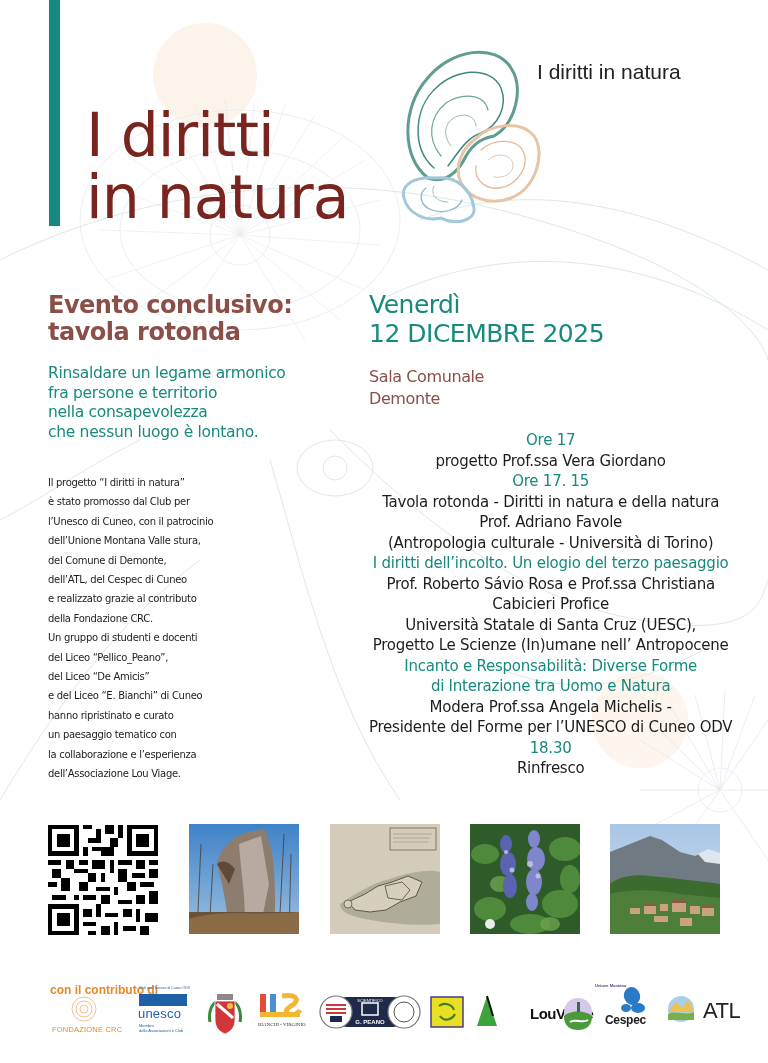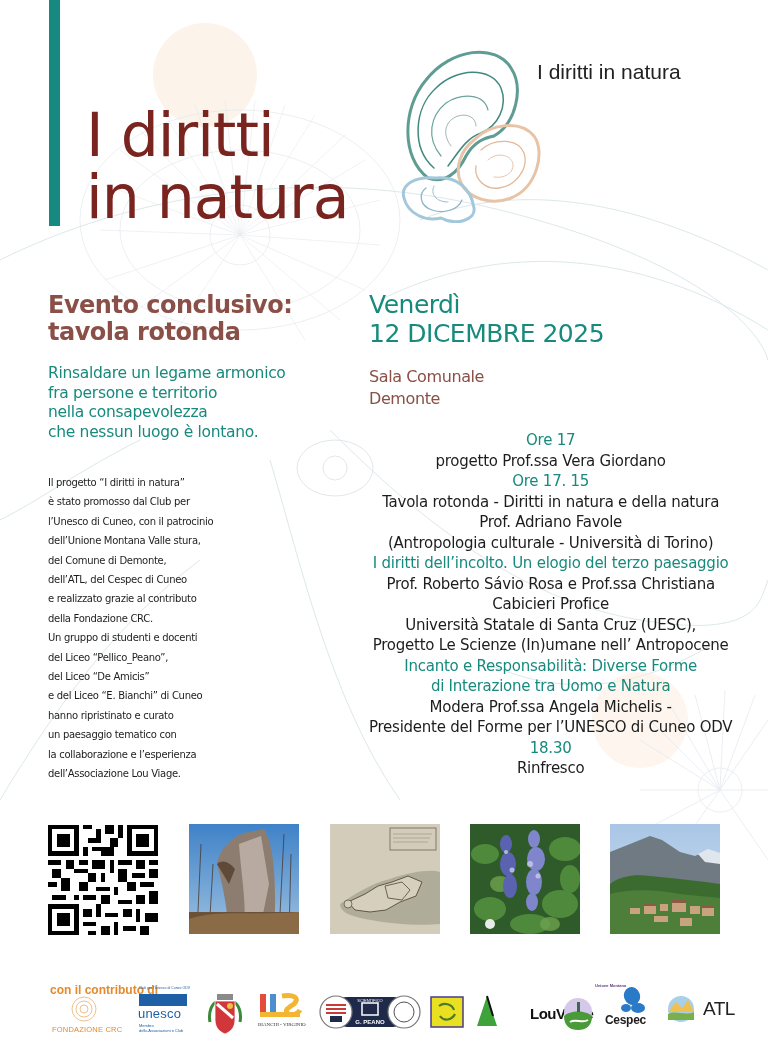--- a/index.html
+++ b/index.html
@@ -74,21 +74,21 @@
     .sp { position: absolute; }
     .contrib-label { position: absolute; left: 10px; top: 3px; font-size: 12px; font-weight: bold; color: #e58a2c; font-family: "Liberation Sans", sans-serif; white-space: nowrap; }
     .crc-name { position: absolute; left: 12px; top: 45px; font-size: 7.5px; color: #e58a2c; font-family: "Liberation Sans", sans-serif; white-space: nowrap; letter-spacing: 0.2px; }
     .unesco-box { position: absolute; left: 99px; top: 14px; width: 48px; height: 12px; background: #1f5fa5; }
     .unesco-word { position: absolute; left: 98px; top: 26px; font-size: 13px; font-weight: normal; color: #1f5fa5; font-family: "Liberation Sans", sans-serif; letter-spacing: 0.2px; }
     .unesco-top { position: absolute; left: 99px; top: 6px; font-size: 3.5px; color: #1f5fa5; font-family: "Liberation Sans", sans-serif; white-space: nowrap; }
     .unesco-sub { position: absolute; left: 99px; top: 43px; font-size: 4px; color: #1f5fa5; font-family: "Liberation Sans", sans-serif; line-height: 5px; }
     .bianchi-label { position: absolute; left: 218px; top: 42px; font-size: 5px; color: #333; font-family: "Liberation Serif", serif; white-space: nowrap; }
     .louviage-word { position: absolute; left: 490px; top: 25px; font-size: 15px; font-weight: bold; color: #111; font-family: "Liberation Sans", sans-serif; letter-spacing: -0.5px; }
     .cespec-word { position: absolute; left: 565px; top: 33px; font-size: 12px; font-weight: bold; color: #1d1d1d; font-family: "Liberation Sans", sans-serif; letter-spacing: -0.3px; }
-    .atl-word { position: absolute; left: 663px; top: 18px; font-size: 19px; color: #222; font-family: "Liberation Sans", sans-serif; letter-spacing: -0.5px; }
+    .atl-word { position: absolute; left: 663px; top: 18px; font-size: 22px; color: #222; font-family: "Liberation Sans", sans-serif; letter-spacing: -0.5px; }
     .um-label { position: absolute; left: 555px; top: 3px; font-size: 4px; color: #5a3a7a; font-family: "Liberation Sans", sans-serif; font-weight: bold; }
   </style>
 </head>
 <body>
 
 <svg class="bg-deco" viewBox="0 0 768 1063" xmlns="http://www.w3.org/2000/svg">
 
   <circle cx="205" cy="75" r="52" fill="#fbeee2" opacity="0.7"></circle>
 
   <g stroke="#e4e8ec" stroke-width="0.8" fill="none" opacity="0.9">

